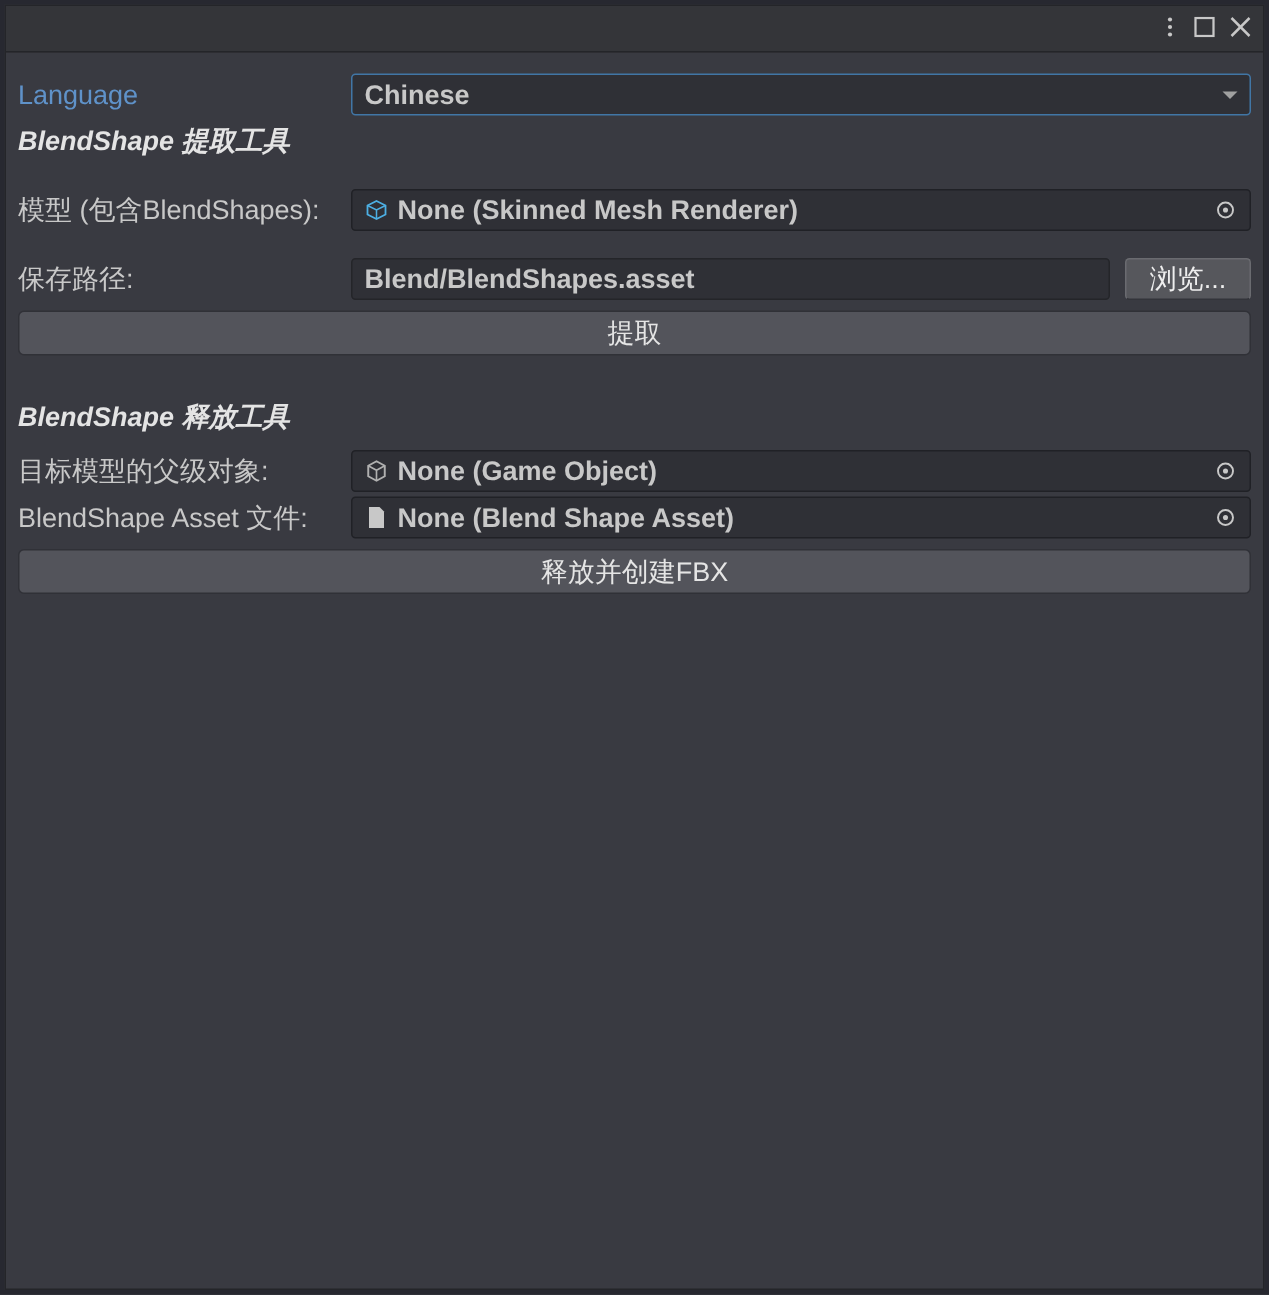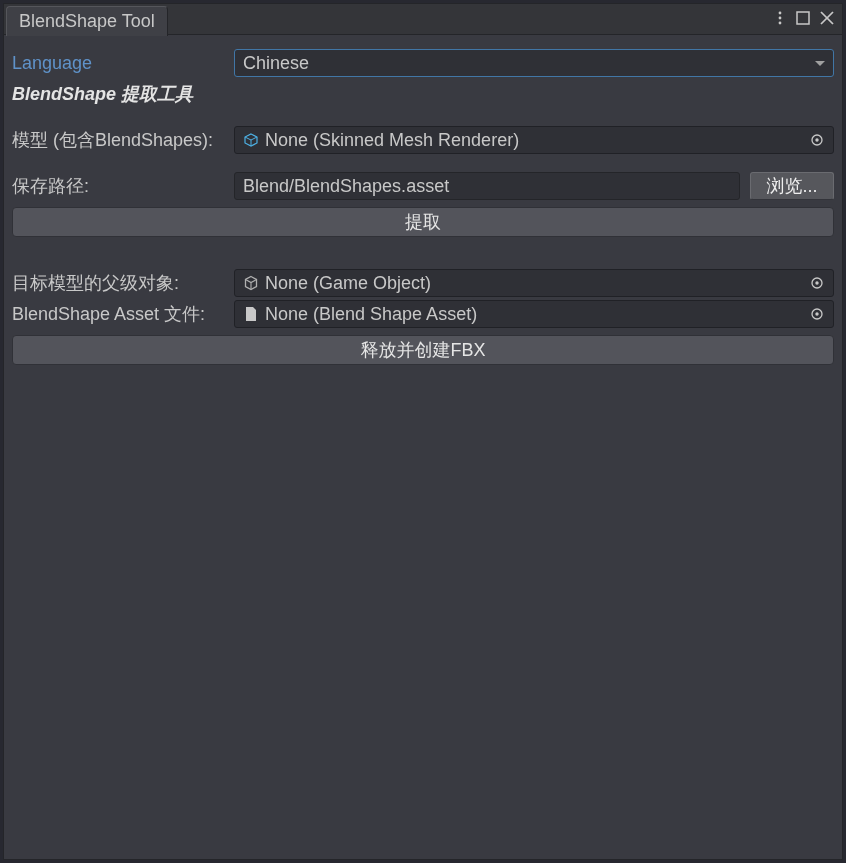--- a/index.html
+++ b/index.html
@@ -92,20 +92,21 @@
     }
 
     .dropdown, .text-field, .obj-field {
       flex: 1;
       height: 28px;
       display: flex;
       align-items: center;
       padding: 0 8px;
       border-radius: 3px;
       color: var(--text);
+      font-weight: bold;
     }
     .dropdown {
       background: var(--field-bg);
       border: 1px solid var(--sel-border);
       position: relative;
     }
     .dropdown-arrow {
       margin-left: auto;
       width: 0; height: 0;
       border-left: 5px solid transparent;
@@ -168,23 +169,20 @@
     .gap { height: 14px; }
     .gap-lg { height: 24px; }
     .header-gap { height: 4px; }
   </style>
 </head>
 <body>
 
 <div class="window">
 
   <div class="header-bar">
-    <div class="tab">
-      <span>BlendShape Tool</span>
-    </div>
     <div class="window-controls">
       <span>
         <svg width="12" height="14" viewBox="0 0 12 14">
           <circle cx="6" cy="2" r="1.4" fill="#c8c8c8"></circle>
           <circle cx="6" cy="7" r="1.4" fill="#c8c8c8"></circle>
           <circle cx="6" cy="12" r="1.4" fill="#c8c8c8"></circle>
         </svg>
       </span>
       <span>
         <svg width="14" height="14" viewBox="0 0 14 14">
@@ -249,20 +247,23 @@
     </div>
 
     <div class="header-gap"></div>
 
     <div class="action-bar">
       <span>提取</span>
     </div>
 
     <div class="gap-lg"></div>
 
+    <div class="row">
+      <span class="label-bold">BlendShape 释放工具</span>
+    </div>
 
     <div class="header-gap"></div>
 
     <div class="row">
       <div class="fixed-col label">目标模型的父级对象:</div>
       <div class="obj-field">
         <span class="obj-icon">
           <svg width="16" height="16" viewBox="0 0 16 16">
             <path d="M8 1.5 L13.5 4.5 L13.5 11.5 L8 14.5 L2.5 11.5 L2.5 4.5 Z" fill="none" stroke="#b0b0b0" stroke-width="1.3"></path>
             <path d="M2.5 4.5 L8 7.5 L13.5 4.5 M8 7.5 L8 14.5" fill="none" stroke="#b0b0b0" stroke-width="1.1"></path>

